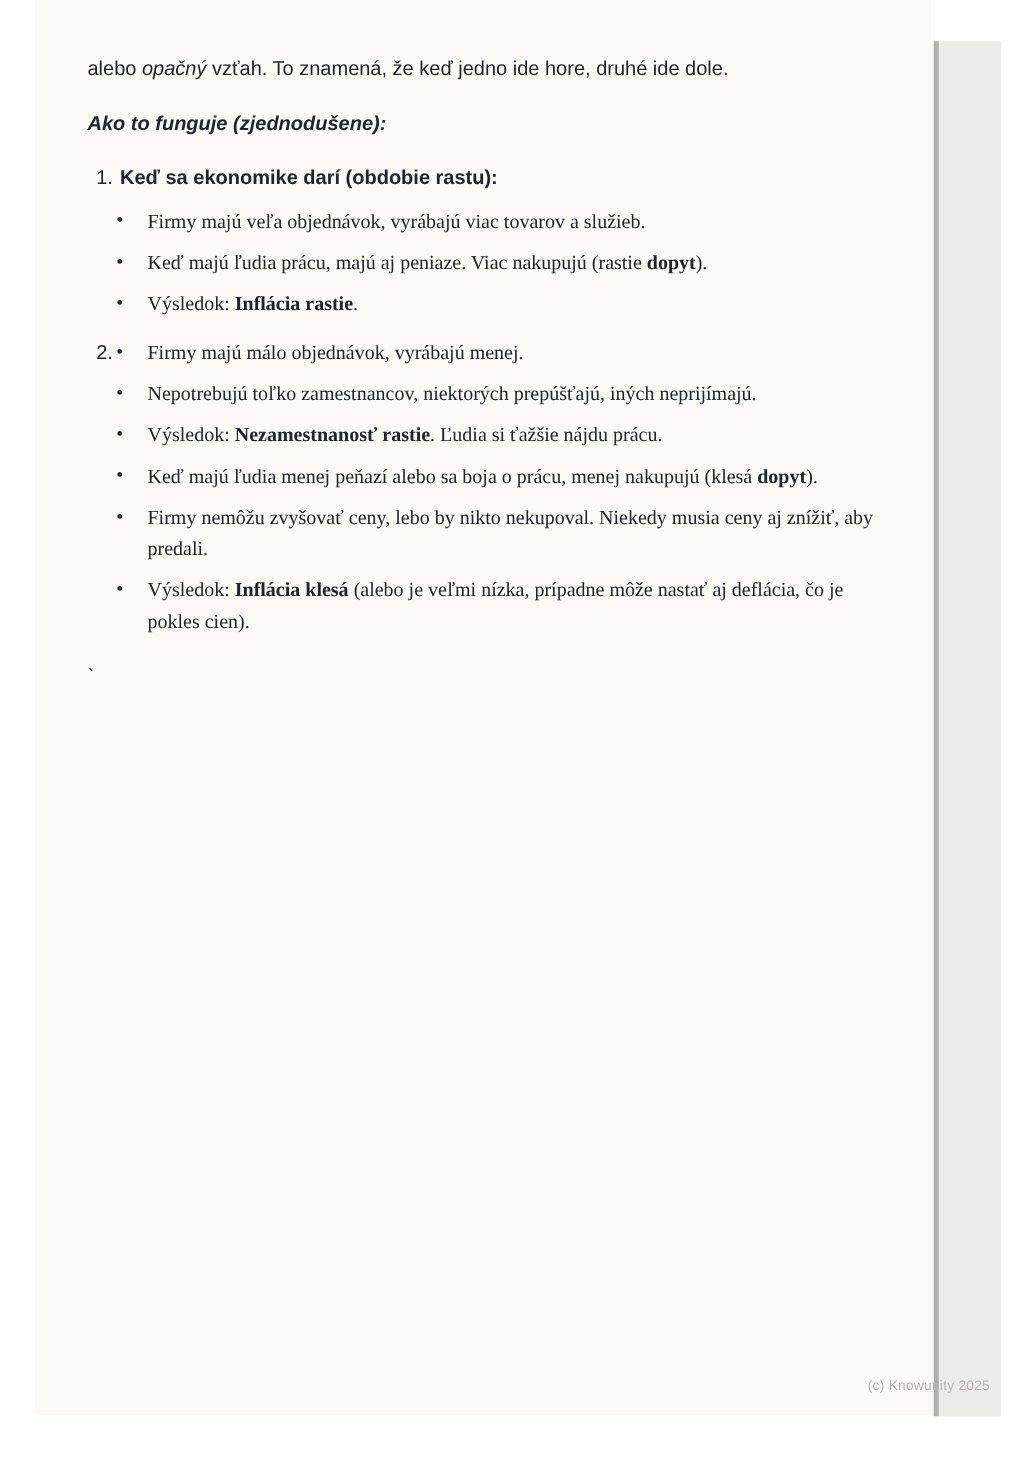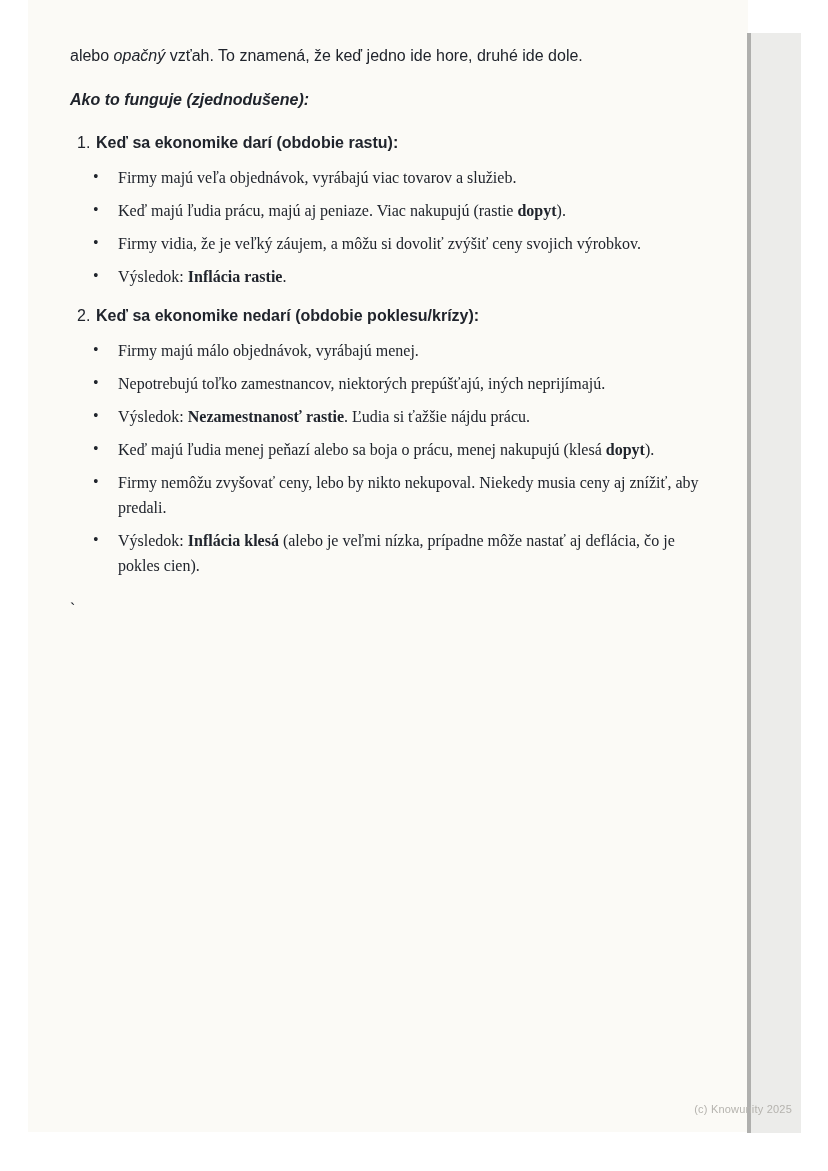--- a/index.html
+++ b/index.html
@@ -71,26 +71,24 @@
 <div class="page">
   <div class="content doc">
       <p><span>alebo </span><em>opačný</em><span> vzťah. To znamená, že keď jedno ide hore, druhé ide dole.</span></p>
       <p class="heading"><strong>Ako to funguje (zjednodušene):</strong></p>
       <ol>
         <li data-num="1">
           <div class="li-head"><strong>Keď sa ekonomike darí (obdobie rastu):</strong></div>
           <ul>
             <li><span>Firmy majú veľa objednávok, vyrábajú viac tovarov a služieb.</span></li>
             <li><span>Keď majú ľudia prácu, majú aj peniaze. Viac nakupujú (rastie </span><strong>dopyt</strong><span>).</span></li>
-            <li><span>Firmy vidia, že je veľký záujem, a môžu si dovoliť zvýšiť ceny svojich výrobkov.</span></li>
             <li><span>Výsledok: </span><strong>Inflácia rastie</strong><span>.</span></li>
           </ul>
         </li>
         <li data-num="2">
-          <div class="li-head"><strong>Keď sa ekonomike nedarí (obdobie poklesu/krízy):</strong></div>
           <ul>
             <li><span>Firmy majú málo objednávok, vyrábajú menej.</span></li>
             <li><span>Nepotrebujú toľko zamestnancov, niektorých prepúšťajú, iných neprijímajú.</span></li>
             <li><span>Výsledok: </span><strong>Nezamestnanosť rastie</strong><span>. Ľudia si ťažšie nájdu prácu.</span></li>
             <li><span>Keď majú ľudia menej peňazí alebo sa boja o prácu, menej nakupujú (klesá </span><strong>dopyt</strong><span>).</span></li>
             <li><span>Firmy nemôžu zvyšovať ceny, lebo by nikto nekupoval. Niekedy musia ceny aj znížiť, aby predali.</span></li>
             <li><span>Výsledok: </span><strong>Inflácia klesá</strong><span> (alebo je veľmi nízka, prípadne môže nastať aj deflácia, čo je pokles cien).</span></li>
           </ul>
         </li>
       </ol>

